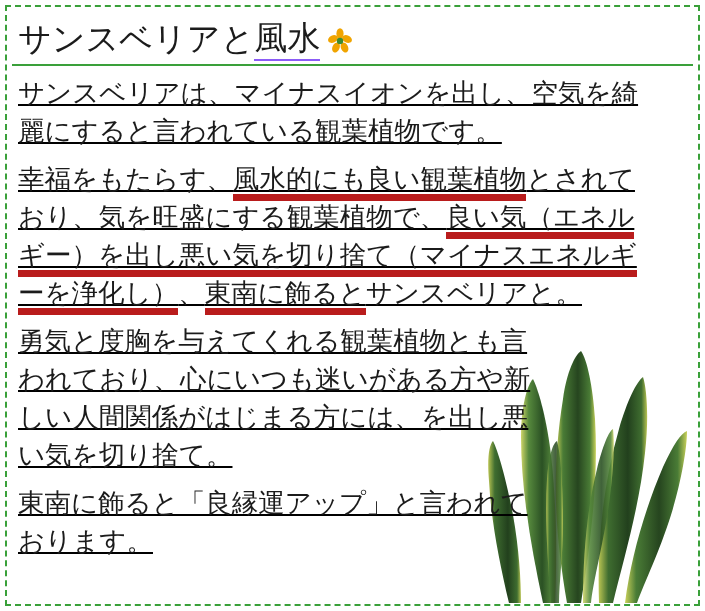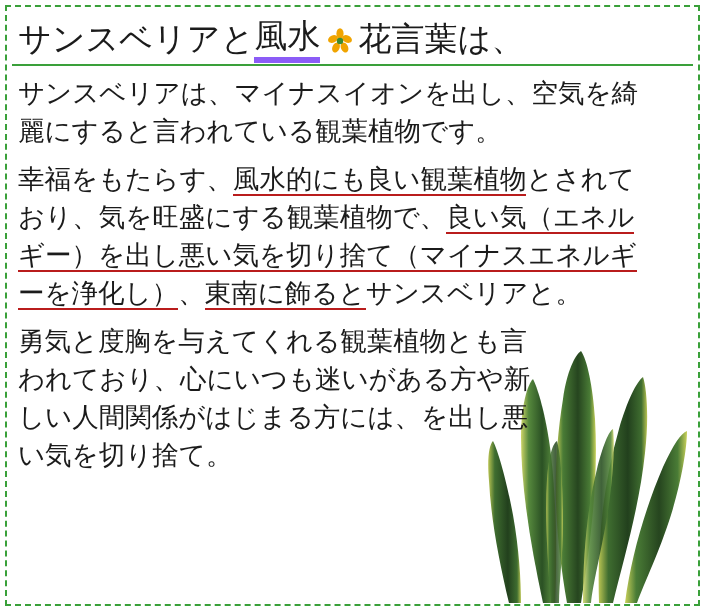--- a/index.html
+++ b/index.html
@@ -49,21 +49,21 @@
     align-items: center;
     white-space: nowrap;
   }
   .title-text {
     font-size: 33px;
     line-height: 40px;
     color: #1b1b1b;
     letter-spacing: 0px;
   }
   .title-underline {
-    border-bottom: 6px solid #8b5cf6;
+    border-bottom: 2px solid #8b5cf6;
     padding-bottom: 1px;
   }
   #flower-icon {
     display: inline-block;
     width: 28px;
     height: 28px;
     margin: 0 4px 0 6px;
     flex: 0 0 auto;
     position: relative;
     top: 2px;
@@ -79,34 +79,35 @@
     background: #3aa03a;
   }
 
   
   #body {
     position: absolute;
     left: 18px;
     top: 74px;
     right: 18px;
     bottom: 10px;
+    text-decoration: underline;
   }
   .para {
     font-size: 26.5px;
     line-height: 38px;
     color: #1b1b1b;
     margin: 0 0 10px 0;
     max-width: 520px;
     text-align: left;
   }
   .para.wide {
     max-width: 640px;
   }
   .u {
-    border-bottom: 2px solid #b91c1c;
+    border-bottom: 7px solid #b91c1c;
     padding-bottom: 0px;
   }
 </style>
 </head>
 <body>
 
 <div id="page">
 
   <div id="frame"></div>
 
@@ -151,28 +152,28 @@
     <svg id="flower-icon" viewBox="0 0 28 28">
       <g fill="#f0a400">
         <ellipse cx="14" cy="6.5" rx="3.6" ry="5.2"></ellipse>
         <ellipse cx="7" cy="12" rx="5.2" ry="3.6" transform="rotate(-25 7 12)"></ellipse>
         <ellipse cx="21" cy="12" rx="5.2" ry="3.6" transform="rotate(25 21 12)"></ellipse>
         <ellipse cx="10" cy="20.5" rx="3.6" ry="5.2" transform="rotate(25 10 20.5)"></ellipse>
         <ellipse cx="18.5" cy="20.5" rx="3.6" ry="5.2" transform="rotate(-25 18.5 20.5)"></ellipse>
       </g>
       <circle cx="14" cy="14" r="3.2" fill="#3d8b2e"></circle>
     </svg>
-    <span class="title-text">花言葉は、</span>
   </div>
   <div id="title-rule"></div>
 
   <div id="body">
 
     <p class="para wide">サンスベリアは、マイナスイオンを出し、空気を綺麗にすると言われている観葉植物です。</p>
 
     <p class="para wide"><span>幸福をもたらす、</span><span class="u">風水的にも良い観葉植物</span><span>とされており、気を旺盛にする観葉植物で、</span><span class="u">良い気（エネルギー）を出し悪い気を切り捨て（マイナスエネルギーを浄化し）</span><span>、</span><span class="u">東南に飾ると</span><span>サンスベリアと。</span></p>
 
     <p class="para">勇気と度胸を与えてくれる観葉植物とも言われており、心にいつも迷いがある方や新しい人間関係がはじまる方には、を出し悪い気を切り捨て。</p>
 
+    <p class="para">東南に飾ると「良縁運アップ」と言われております。</p>
 
   </div>
 
 </div>
 
 </body></html>

